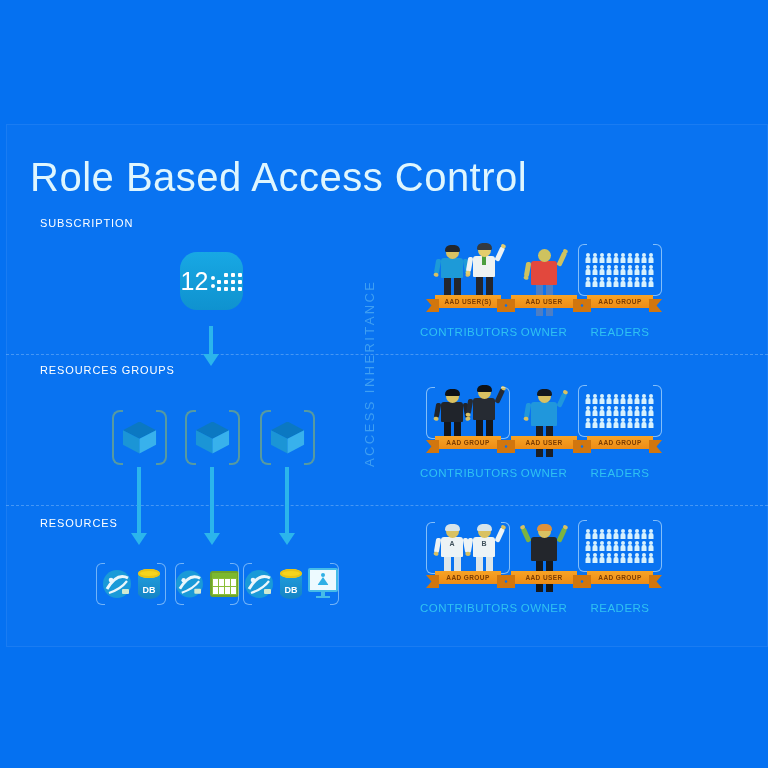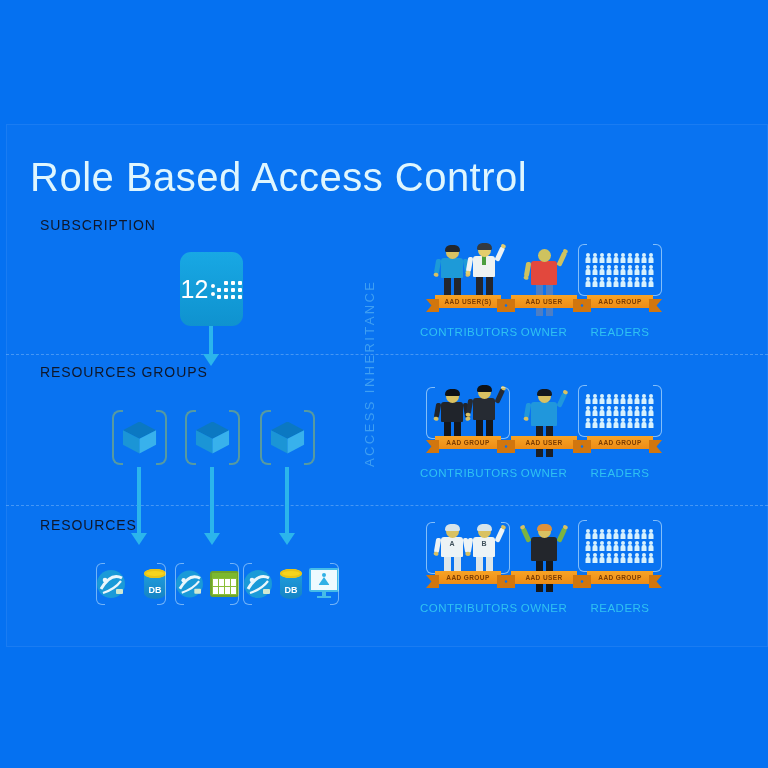--- a/index.html
+++ b/index.html
@@ -2,31 +2,31 @@
 <html><head>
 <meta charset="utf-8">
 <style>
   html,body{margin:0;padding:0;background:#02060c}
   .stage{position:relative;width:768px;height:768px;background:#0571f1;overflow:hidden;
          font-family:"Liberation Sans",sans-serif;}
   .slide-panel{position:absolute;left:6px;top:124px;width:760px;height:521px;
          background:rgba(255,255,255,0.02);border:1px solid rgba(255,255,255,0.07)}
   .title{position:absolute;left:30px;top:155px;font-size:40px;font-weight:300;
          color:#dff6fe;letter-spacing:.5px;white-space:nowrap}
-  .sec-label{position:absolute;color:#0f172a;font-size:14px;letter-spacing:.9px;font-weight:500;white-space:nowrap}
+  .sec-label{position:absolute;color:#ffffff;font-size:11px;letter-spacing:.9px;font-weight:500;white-space:nowrap}
   .lbl-sub{left:40px;top:217px}
   .lbl-rg{left:40px;top:364px}
   .lbl-res{left:40px;top:517px}
 
   
   .dash{position:absolute;left:6px;right:0;height:0;border-top:1px dashed rgba(195,228,255,0.32)}
   .dash1{top:354px}.dash2{top:505px}
 
   
-  .sub-tile{position:absolute;left:180px;top:252px;width:63px;height:74px;border-radius:11px;
+  .sub-tile{position:absolute;left:180px;top:252px;width:63px;height:58px;border-radius:17px;
          background:linear-gradient(180deg,#18a8e4,#0f92cf);display:flex;align-items:center;justify-content:center}
   .tile-num{color:#fff;font-size:25px;font-weight:400;margin-right:2px}
   .colon{display:flex;flex-direction:column;gap:4px;margin:2px 2px 0 1px}
   .colon i{width:4px;height:4px;border-radius:50%;background:#fff}
   .dotgrid{display:grid;grid-template-columns:repeat(4,4px);grid-auto-rows:4px;gap:3px;margin-top:2px}
   .dotgrid i{background:#fff;border-radius:1px}
   .dotgrid i.off{background:transparent}
 
   
   .v-arrow{position:absolute;width:4px;background:#2bb5ec}
@@ -49,21 +49,21 @@
   .rg-box{position:absolute;top:410px;width:55px;height:55px;--bc:#579aa0}
   .rg1{left:112px}.rg2{left:185px}.rg3{left:260px}
   .book{position:absolute;left:50%;top:50%;width:36px;height:32px;transform:translate(-50%,-50%)}
   .book i{position:absolute;inset:0;display:block}
   .book .bd{clip-path:polygon(50% 0,96% 27%,50% 54%,4% 27%);background:#0b78c2}
   .book .bl{clip-path:polygon(4% 27%,50% 54%,50% 100%,4% 73%);background:#1b95d6}
   .book .br{clip-path:polygon(96% 27%,50% 54%,50% 100%,96% 73%);background:#38b1ec}
 
   
   .res-box{position:absolute;top:563px;height:42px;--bc:rgba(220,244,255,0.5);
-         display:flex;align-items:center;justify-content:space-between;gap:6px}
+         display:flex;align-items:center;justify-content:center;gap:6px}
   .res1{left:96px;width:70px}.res2{left:175px;width:64px}.res3{left:243px;width:96px}
 
   .db{position:relative;width:22px;height:30px}
   .db .body{position:absolute;top:4px;left:0;width:22px;height:26px;
          border-radius:0 0 50% 50% / 0 0 22% 22%;background:linear-gradient(#1f9ddd,#1583c4)}
   .db .top{position:absolute;top:0;left:0;width:22px;height:9px;border-radius:50%;
          background:#f6d41d;box-shadow:inset 0 0 0 2px #e9c315}
   .db span{position:absolute;bottom:4px;left:0;width:100%;text-align:center;color:#fff;
          font-size:9px;font-weight:bold}
 

